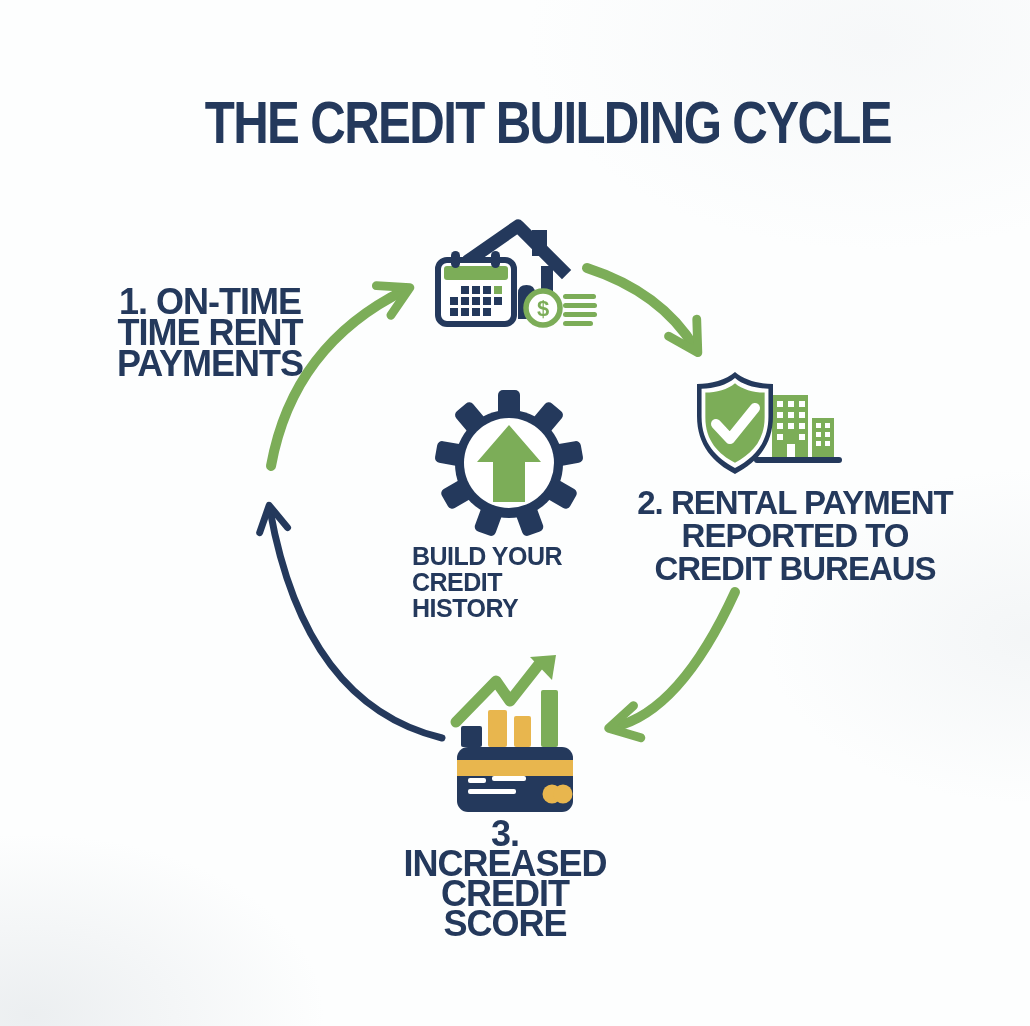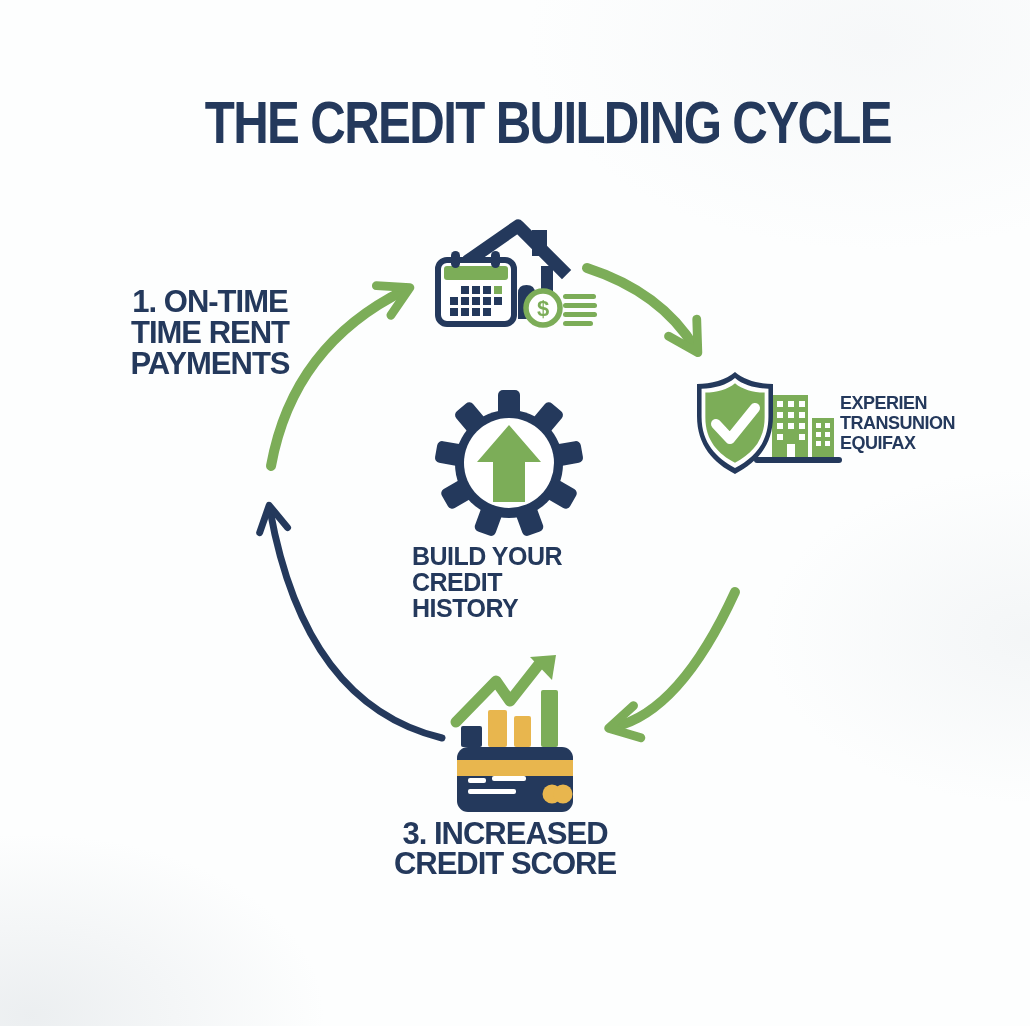--- a/index.html
+++ b/index.html
@@ -18,21 +18,21 @@
   }
   .ml{white-space:pre-line;}
   .abs{position:absolute;}
   #title{
     left:140px;top:88px;width:720px;text-align:center;
     font-size:60px;font-weight:bold;letter-spacing:-2px;color:var(--navy);
     transform:scaleX(.82);transform-origin:center;white-space:nowrap;
   }
   .step-label{
     font-weight:bold;color:var(--navy);text-align:center;
-    font-size:31px;line-height:31px;letter-spacing:-1px;
+    font-size:36px;line-height:31px;letter-spacing:-1px;
   }
   #step1-label{left:110px;top:286px;width:200px;}
   #step2-label{left:635px;top:486px;width:320px;font-size:33px;line-height:33px;}
   #step3-label{left:385px;top:819px;width:240px;line-height:30px;text-align:center;}
   #center-label{
     left:412px;top:543px;width:195px;
     font-weight:bold;color:var(--navy);font-size:25px;line-height:26px;letter-spacing:-.5px;
   }
   #bureau-list{
     left:840px;top:393px;width:140px;text-align:left;
@@ -123,24 +123,24 @@
       <rect x="66" y="91" width="88" height="6" rx="3" class="f-navy"></rect>
     </g>
     <g>
       <path class="f-navy" d="M47 6 C38 14 23 18 9 18 L9 50 C9 80 26 97 47 108 C68 97 85 80 85 50 L85 18 C71 18 56 14 47 6 Z"></path>
       <path class="f-white" transform="translate(47 57) scale(0.88) translate(-47 -57)" d="M47 6 C38 14 23 18 9 18 L9 50 C9 80 26 97 47 108 C68 97 85 80 85 50 L85 18 C71 18 56 14 47 6 Z"></path>
       <path class="f-green" transform="translate(47 57) scale(0.78) translate(-47 -57)" d="M47 6 C38 14 23 18 9 18 L9 50 C9 80 26 97 47 108 C68 97 85 80 85 50 L85 18 C71 18 56 14 47 6 Z"></path>
       <polyline points="28 58 42 73 67 42" class="nofill s-white" stroke-width="10" stroke-linecap="round" stroke-linejoin="round"></polyline>
     </g>
   </svg>
 
-  <div id="bureau-list" class="abs ml">EXPERIEN
-TRANSUNION
-EQUIFAX</div>
-
+
+  <div id="step2-label" class="abs step-label ml">2. RENTAL PAYMENT
+REPORTED TO
+CREDIT BUREAUS</div>
 
   <svg class="abs" style="left:430px;top:385px" width="160" height="160" viewBox="0 0 160 160">
     <g class="f-navy">
       <circle cx="79" cy="79" r="54"></circle>
       <rect x="68" y="5" width="22" height="28" rx="5"></rect>
       <rect x="68" y="5" width="22" height="28" rx="5" transform="rotate(40 79 79)"></rect>
       <rect x="68" y="5" width="22" height="28" rx="5" transform="rotate(80 79 79)"></rect>
       <rect x="68" y="5" width="22" height="28" rx="5" transform="rotate(120 79 79)"></rect>
       <rect x="68" y="5" width="22" height="28" rx="5" transform="rotate(160 79 79)"></rect>
       <rect x="68" y="5" width="22" height="28" rx="5" transform="rotate(200 79 79)"></rect>

